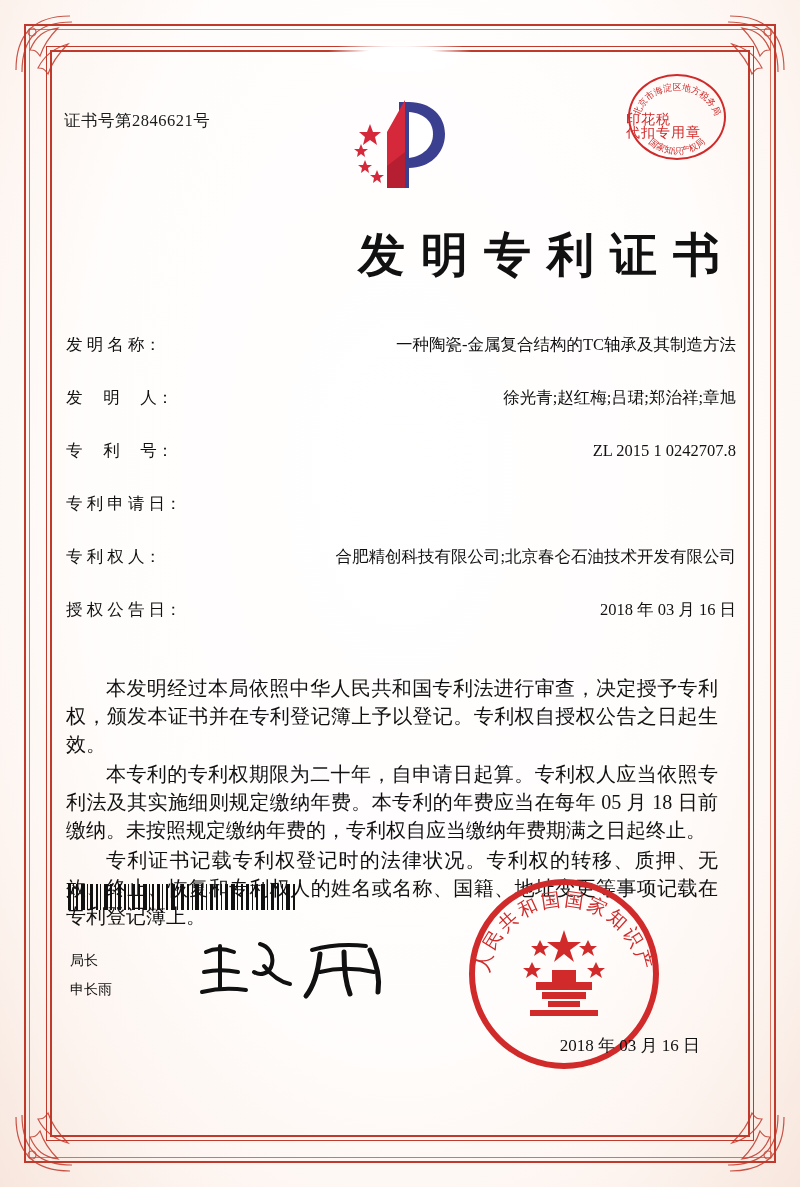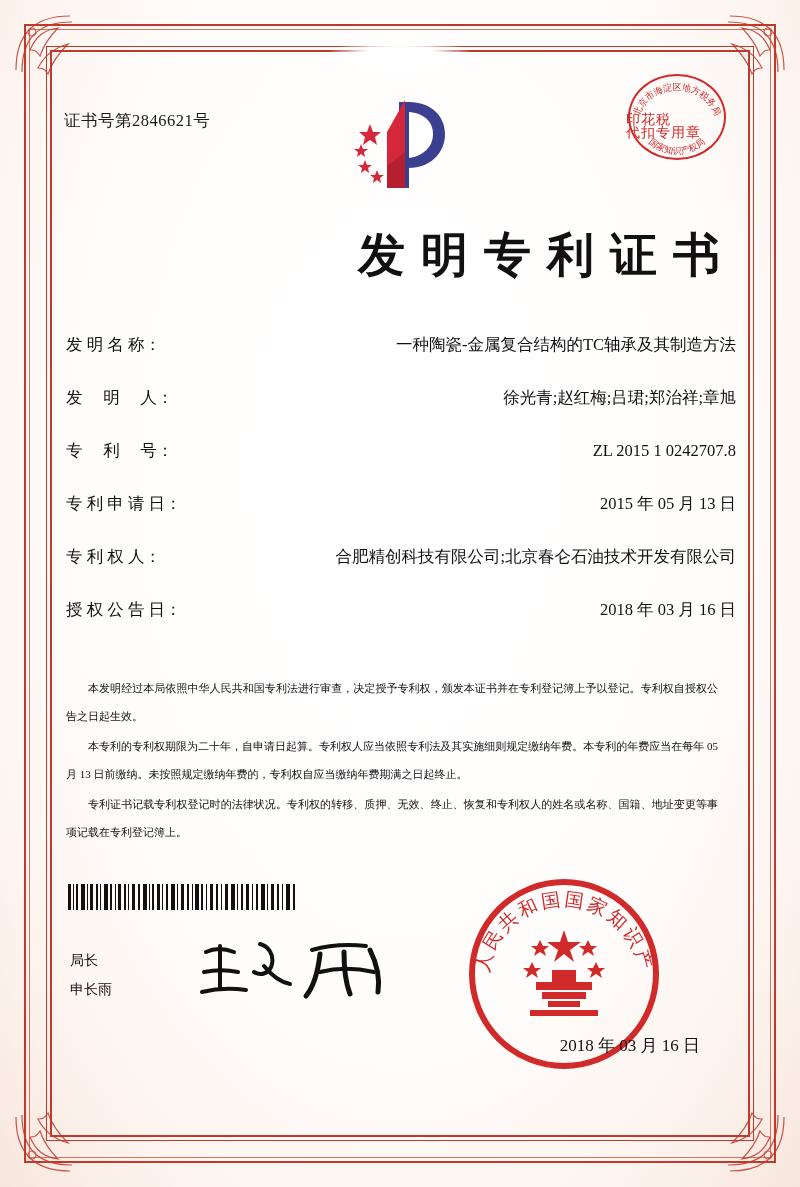--- a/index.html
+++ b/index.html
@@ -164,21 +164,21 @@
   .field-value {
     flex: 1 1 auto;
     text-align: right;
   }
 
   .paragraphs {
     position: absolute;
     left: 2px;
     right: 18px;
     top: 610px;
-    font-size: 11px;
+    font-size: 20px;
     line-height: 28px;
     color: #111;
     text-align: justify;
   }
   .paragraphs p {
     margin: 0 0 2px 0;
     text-indent: 2em;
   }
 
   
@@ -329,35 +329,34 @@
       <div class="field-row">
         <span class="field-label">发　 明 　人：</span>
         <span class="field-value">徐光青;赵红梅;吕珺;郑治祥;章旭</span>
       </div>
       <div class="field-row">
         <span class="field-label">专　 利 　号：</span>
         <span class="field-value">ZL 2015 1 0242707.8</span>
       </div>
       <div class="field-row">
         <span class="field-label">专 利 申 请 日：</span>
-        <span class="field-value">2015 年 05 月 13 日</span>
       </div>
       <div class="field-row">
         <span class="field-label">专 利 权 人：</span>
         <span class="field-value">合肥精创科技有限公司;北京春仑石油技术开发有限公司</span>
       </div>
       <div class="field-row">
         <span class="field-label">授 权 公 告 日：</span>
         <span class="field-value">2018 年 03 月 16 日</span>
       </div>
     </div>
 
     <div class="paragraphs">
       <p>本发明经过本局依照中华人民共和国专利法进行审查，决定授予专利权，颁发本证书并在专利登记簿上予以登记。专利权自授权公告之日起生效。</p>
-      <p>本专利的专利权期限为二十年，自申请日起算。专利权人应当依照专利法及其实施细则规定缴纳年费。本专利的年费应当在每年 05 月 13 日前缴纳。未按照规定缴纳年费的，专利权自应当缴纳年费期满之日起终止。</p>
+      <p>本专利的专利权期限为二十年，自申请日起算。专利权人应当依照专利法及其实施细则规定缴纳年费。本专利的年费应当在每年 05 月 18 日前缴纳。未按照规定缴纳年费的，专利权自应当缴纳年费期满之日起终止。</p>
       <p>专利证书记载专利权登记时的法律状况。专利权的转移、质押、无效、终止、恢复和专利权人的姓名或名称、国籍、地址变更等事项记载在专利登记簿上。</p>
     </div>
 
     <div class="barcode">
       <svg width="230" height="26" viewBox="0 0 230 26" preserveAspectRatio="none">
         <g fill="#111">
           <rect x="0" y="0" width="3" height="26"></rect>
             <rect x="5" y="0" width="1" height="26"></rect>
           <rect x="8" y="0" width="2" height="26"></rect>
             <rect x="13" y="0" width="4" height="26"></rect>

